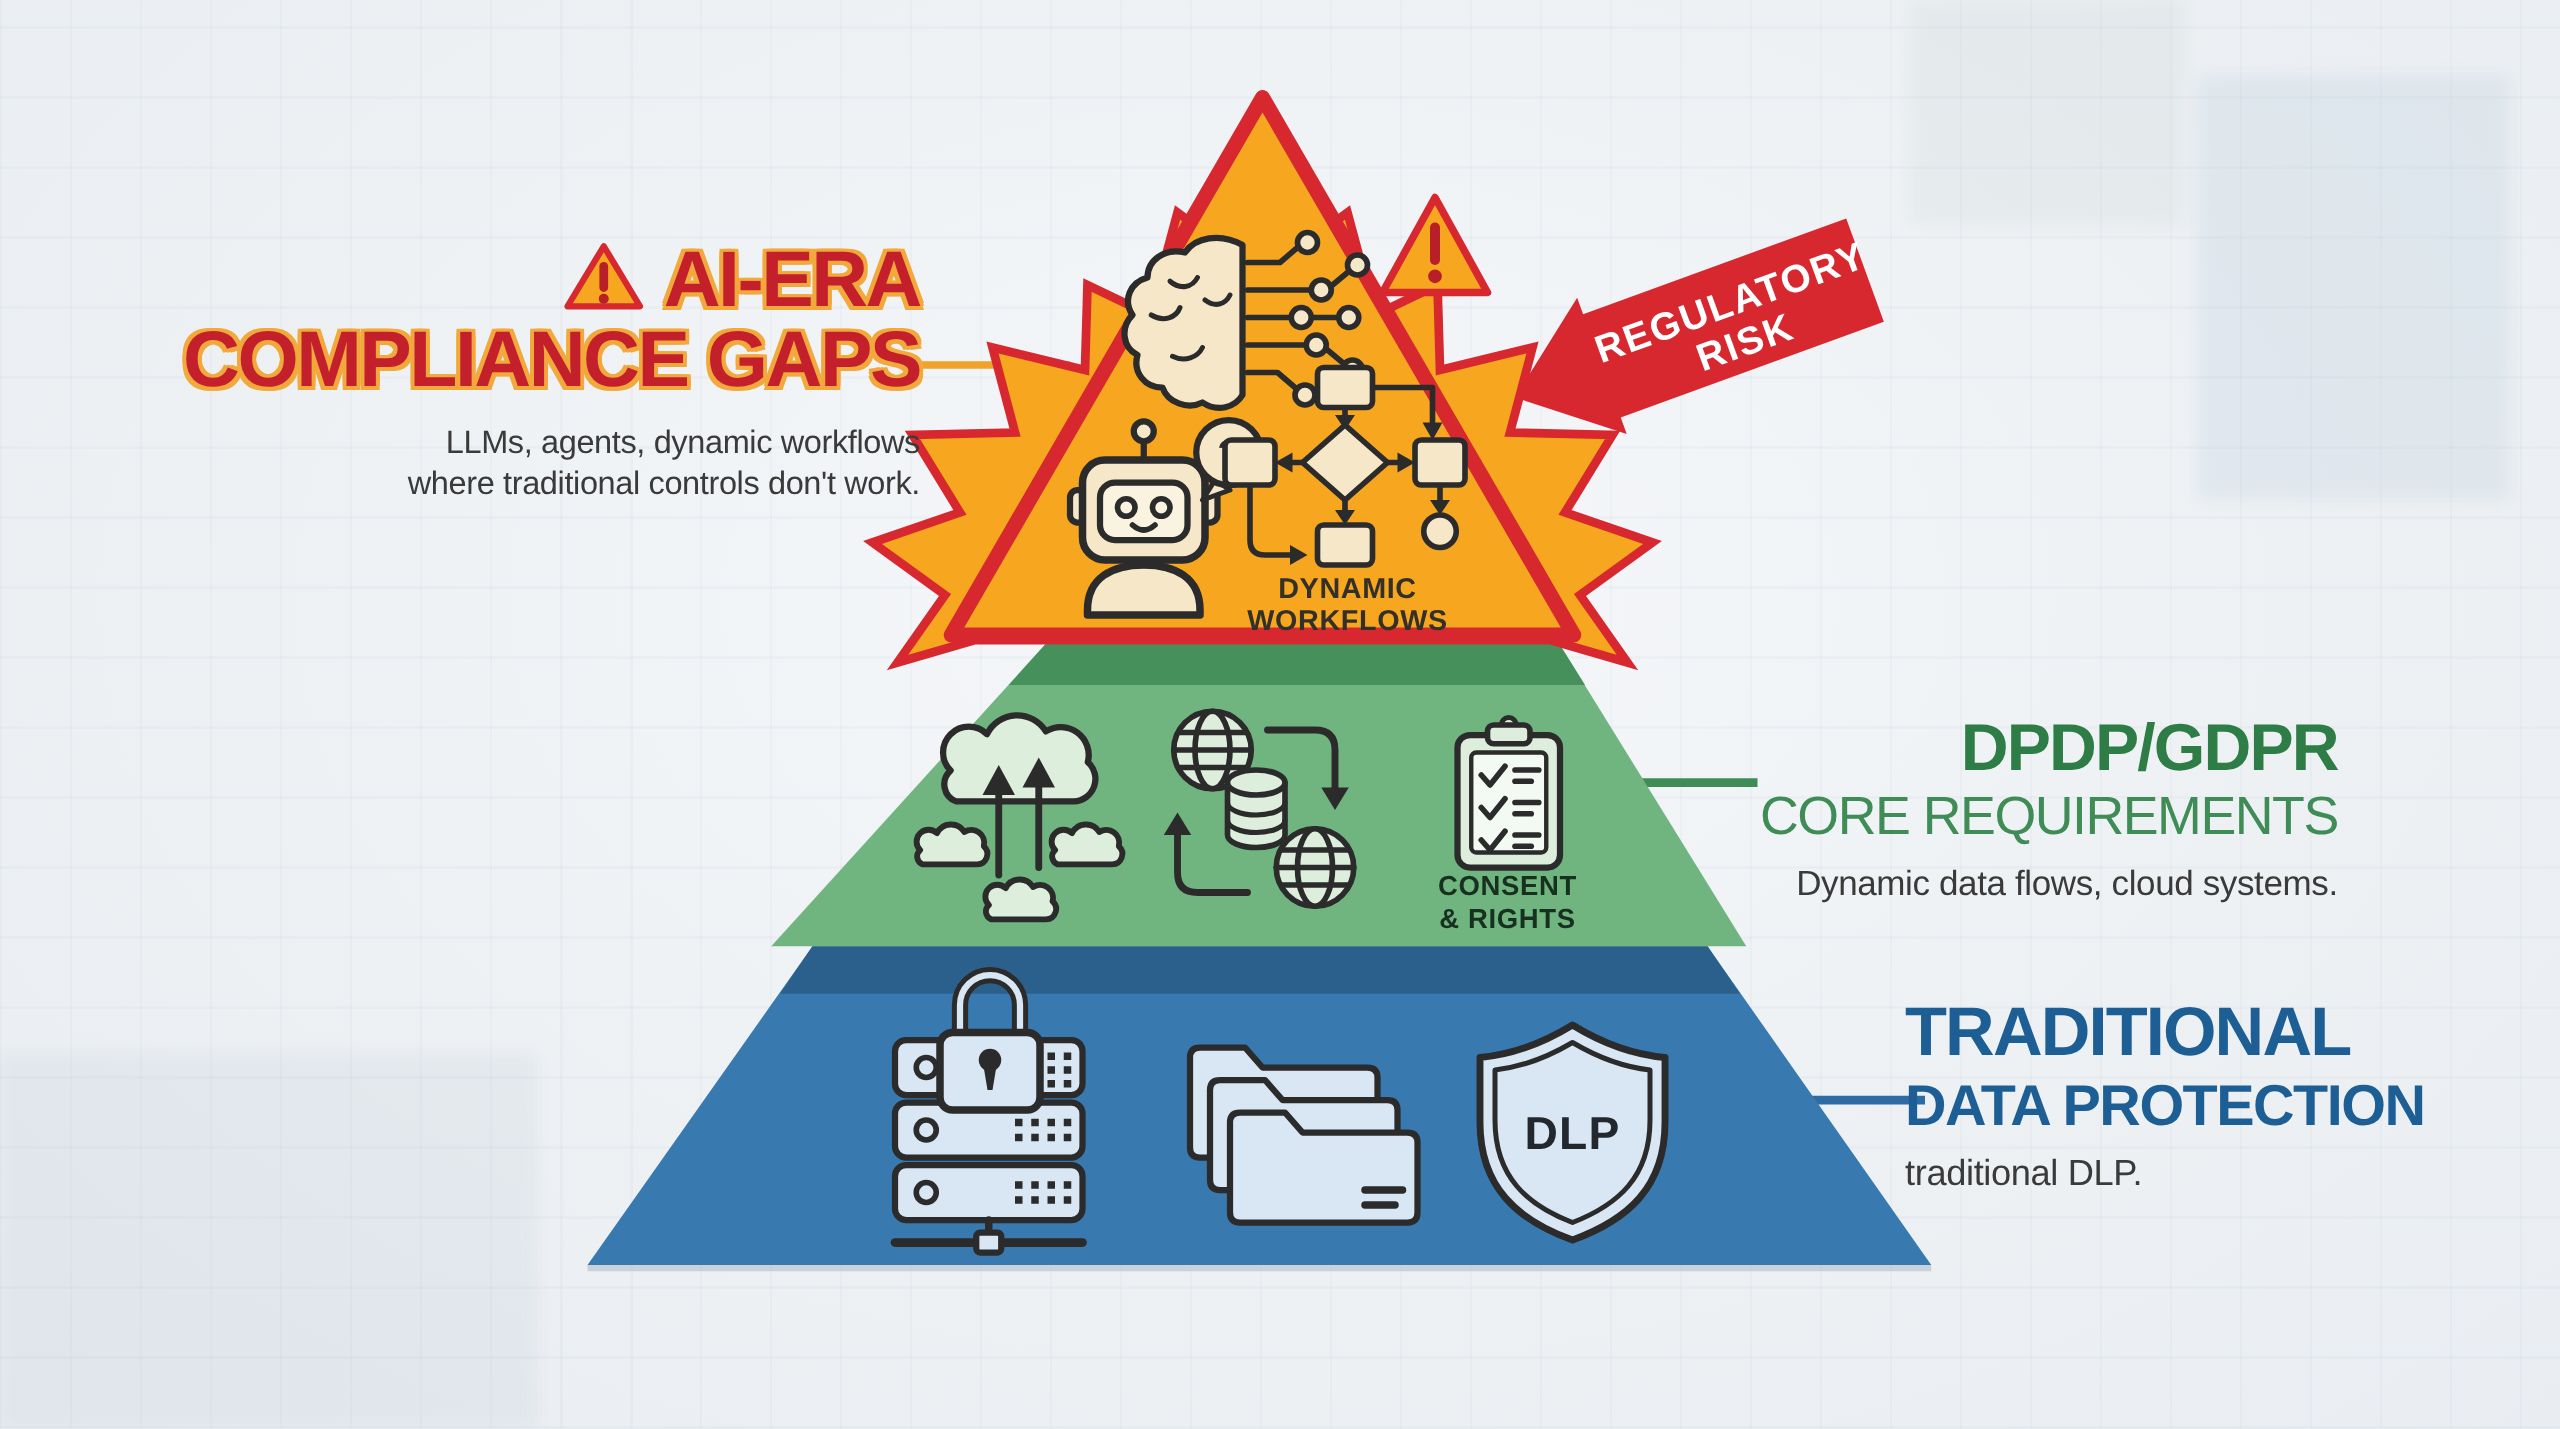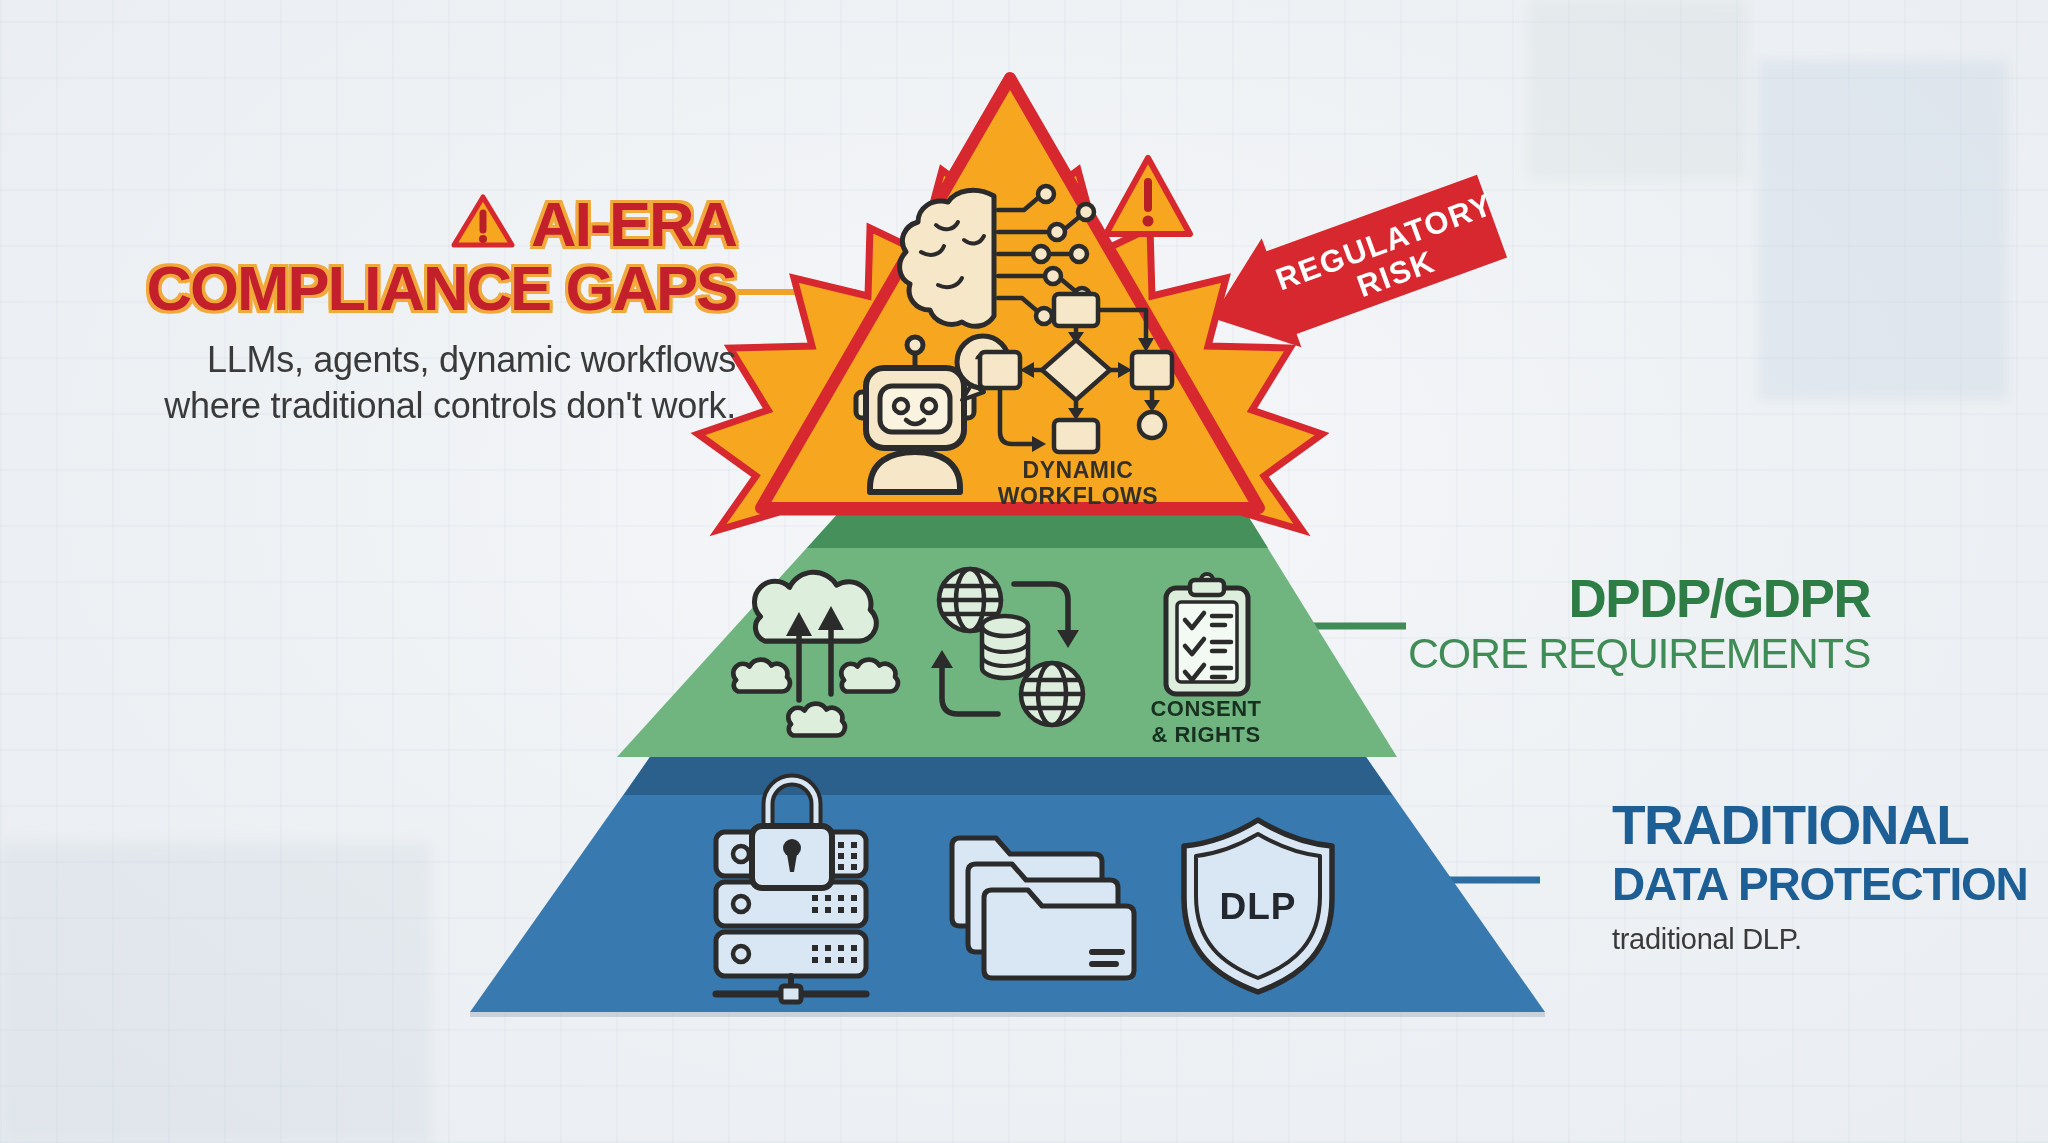--- a/index.html
+++ b/index.html
@@ -15,28 +15,28 @@
   .patch-tr2{right:300px;top:0;width:220px;height:180px;background:rgba(176,200,190,.14);}
   .patch-bl{left:0;bottom:0;width:430px;height:300px;background:rgba(175,192,208,.16);}
   .pyr-svg{position:absolute;left:0;top:0;}
 
   .alert-block{position:absolute;top:192px;right:1312px;text-align:right;}
   .alert-row{display:flex;justify-content:flex-end;align-items:flex-start;gap:16px;}
   .warn-ico{width:64px;height:58px;flex:0 0 auto;}
   .alert-h1{font-size:63px;font-weight:bold;letter-spacing:-2px;line-height:1.02;color:#c4202b;
     text-shadow:-3px -3px 0 #f2a93b,3px -3px 0 #f2a93b,-3px 3px 0 #f2a93b,3px 3px 0 #f2a93b,
                 -3px 0 0 #f2a93b,3px 0 0 #f2a93b,0 -3px 0 #f2a93b,0 3px 0 #f2a93b;}
-  .alert-sub{margin-top:16px;font-size:36px;color:#3a3a3a;line-height:1.3;letter-spacing:-.3px;}
+  .alert-sub{margin-top:16px;font-size:26px;color:#3a3a3a;line-height:1.3;letter-spacing:-.3px;}
 
   .gdpr-block{position:absolute;left:1408px;top:572px;text-align:right;}
   .gdpr-h1{font-size:53px;font-weight:bold;color:#2e7c46;letter-spacing:-1.5px;line-height:1;}
   .gdpr-h2{font-size:43px;font-weight:normal;color:#3f8c57;letter-spacing:-1.2px;margin-top:7px;line-height:1;}
   .gdpr-sub{margin-top:16px;font-size:28px;color:#3a3a3a;letter-spacing:-.3px;}
 
-  .trad-block{position:absolute;left:1612px;top:798px;text-align:left;}
+  .trad-block{position:absolute;left:1524px;top:798px;text-align:left;}
   .trad-h1{font-size:55px;font-weight:bold;color:#1d5f95;letter-spacing:-1.5px;line-height:1;}
   .trad-h2{font-size:46px;font-weight:bold;color:#1d5f95;letter-spacing:-1.2px;margin-top:8px;line-height:1;}
   .trad-sub{margin-top:14px;font-size:29px;color:#3a3a3a;line-height:1.28;letter-spacing:-.3px;}
 
   
   .ol{stroke:#2b2b2b;stroke-linejoin:round;stroke-linecap:round;fill:none;}
   .cream{fill:#f5e7c8;}
   .pgreen{fill:#ddeedd;}
   .pblue{fill:#d9e7f5;}
   .dk{fill:#2b2b2b;stroke:none;}
@@ -290,20 +290,21 @@
     <div class="alert-h1">COMPLIANCE GAPS</div>
     <div class="alert-sub">
       <div>LLMs, agents, dynamic workflows</div>
       <div>where traditional controls don't work.</div>
     </div>
   </div>
 
   <div class="gdpr-block">
     <div class="gdpr-h1">DPDP/GDPR</div>
     <div class="gdpr-h2">CORE REQUIREMENTS</div>
+    <div class="gdpr-sub">Dynamic data flows, cloud systems.</div>
   </div>
 
   <div class="trad-block">
     <div class="trad-h1">TRADITIONAL</div>
     <div class="trad-h2">DATA PROTECTION</div>
     <div class="trad-sub">
       <div>traditional DLP.</div>
     </div>
   </div>
 </div>

